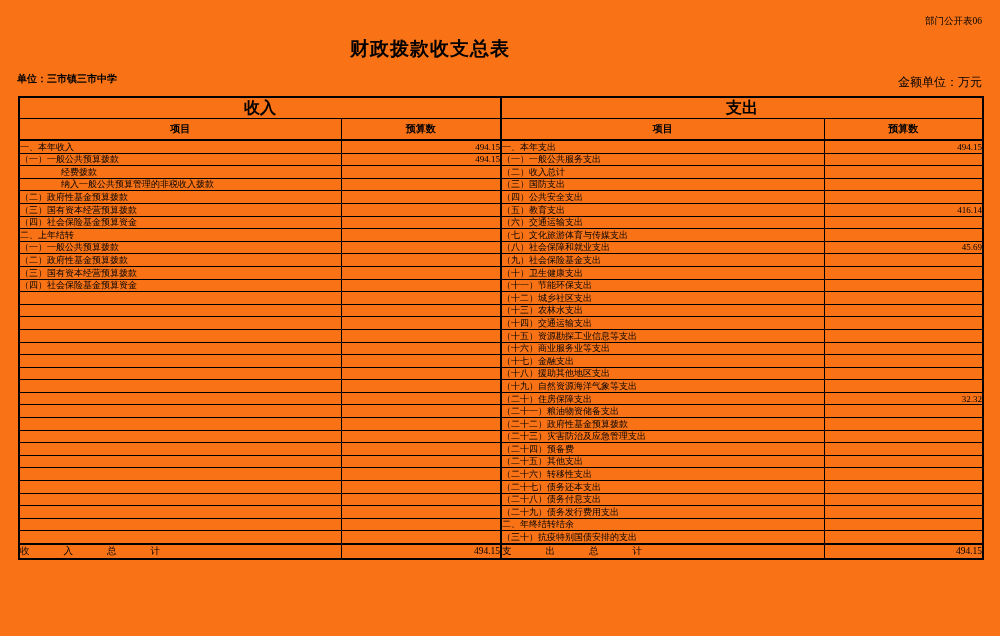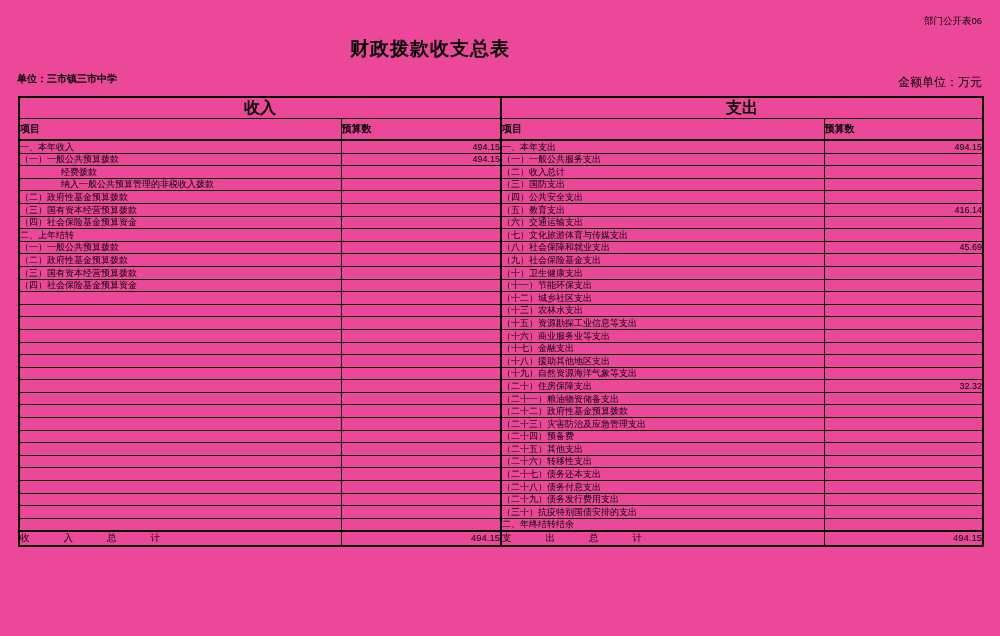--- a/index.html
+++ b/index.html
@@ -1,36 +1,36 @@
 <!DOCTYPE html>
 <html><head>
 <meta charset="utf-8">
 <style>
   html,body{margin:0;padding:0;background:#e8e8e8;}
   .page{
-    position:relative;width:1000px;height:636px;background:#ec4899;
-    font-family:Liberation Sans, sans-serif;color:#000;overflow:hidden;
+    position:relative;width:1000px;height:636px;background:#f97316;
+    font-family:Liberation Serif, serif;color:#000;overflow:hidden;
   }
   .form-no{position:absolute;top:15px;right:18px;font-size:9.5px;}
   .doc-title{position:absolute;top:36px;left:0;width:860px;text-align:center;
     font-size:19px;font-weight:bold;letter-spacing:1px;}
   .meta-line{position:absolute;top:72px;left:17px;right:18px;height:14px;}
   .unit-label{position:absolute;left:0;top:0;font-size:10px;font-weight:bold;}
   .amount-unit{position:absolute;right:0;top:2px;font-size:12px;}
   table.budget{
     position:absolute;left:18px;top:96px;width:964px;
     border-collapse:collapse;table-layout:fixed;
     border:2px solid #000;
   }
   table.budget th, table.budget td{
     border:1px solid #000;overflow:hidden;white-space:nowrap;
     font-weight:normal;padding:0;line-height:1.15;
   }
   tr.top-header th{height:20px;font-size:16px;font-weight:bold;text-align:center;}
-  tr.sub-header th{height:20px;font-size:10px;font-weight:bold;text-align:left;border-bottom:2px solid #000;margin-top:26px;}
+  tr.sub-header th{height:20px;font-size:10px;font-weight:bold;text-align:center;border-bottom:2px solid #000;margin-top:26px;}
   tbody td{height:11.6px;font-size:9px;}
   td.item-cell{text-align:left;padding-left:3px;}
   td.item-cell.indent{padding-left:41px;}
   td.value-cell{text-align:right;padding-right:3px;}
   .half-divider{border-left:2px solid #000 !important;}
   tr.total-row td{height:13px;font-size:9.5px;border-top:2px solid #000;}
   tr.total-row td.item-cell{letter-spacing:34px;}
 </style>
 </head>
 <body>
@@ -144,20 +144,26 @@
         </tr>
         <tr>
           <td class="item-cell"></td>
           <td class="value-cell"></td>
           <td class="item-cell half-divider">（十三）农林水支出</td>
           <td class="value-cell"></td>
         </tr>
         <tr>
           <td class="item-cell"></td>
           <td class="value-cell"></td>
+          <td class="item-cell half-divider">（十四）交通运输支出</td>
+          <td class="value-cell"></td>
+        </tr>
+        <tr>
+          <td class="item-cell"></td>
+          <td class="value-cell"></td>
           <td class="item-cell half-divider">（十五）资源勘探工业信息等支出</td>
           <td class="value-cell"></td>
         </tr>
         <tr>
           <td class="item-cell"></td>
           <td class="value-cell"></td>
           <td class="item-cell half-divider">（十六）商业服务业等支出</td>
           <td class="value-cell"></td>
         </tr>
         <tr>
@@ -234,27 +240,27 @@
         </tr>
         <tr>
           <td class="item-cell"></td>
           <td class="value-cell"></td>
           <td class="item-cell half-divider">（二十九）债务发行费用支出</td>
           <td class="value-cell"></td>
         </tr>
         <tr>
           <td class="item-cell"></td>
           <td class="value-cell"></td>
+          <td class="item-cell half-divider">二、年终结转结余</td>
+          <td class="value-cell"></td>
+        </tr>
+        <tr>
+          <td class="item-cell"></td>
+          <td class="value-cell"></td>
           <td class="item-cell half-divider">（三十）抗疫特别国债安排的支出</td>
-          <td class="value-cell"></td>
-        </tr>
-        <tr>
-          <td class="item-cell"></td>
-          <td class="value-cell"></td>
-          <td class="item-cell half-divider">二、年终结转结余</td>
           <td class="value-cell"></td>
         </tr>
       </tbody>
     <tfoot>
       <tr class="total-row">
         <td class="item-cell">收入总计</td>
         <td class="value-cell">494.15</td>
         <td class="item-cell half-divider">支出总计</td>
         <td class="value-cell">494.15</td>
       </tr>

